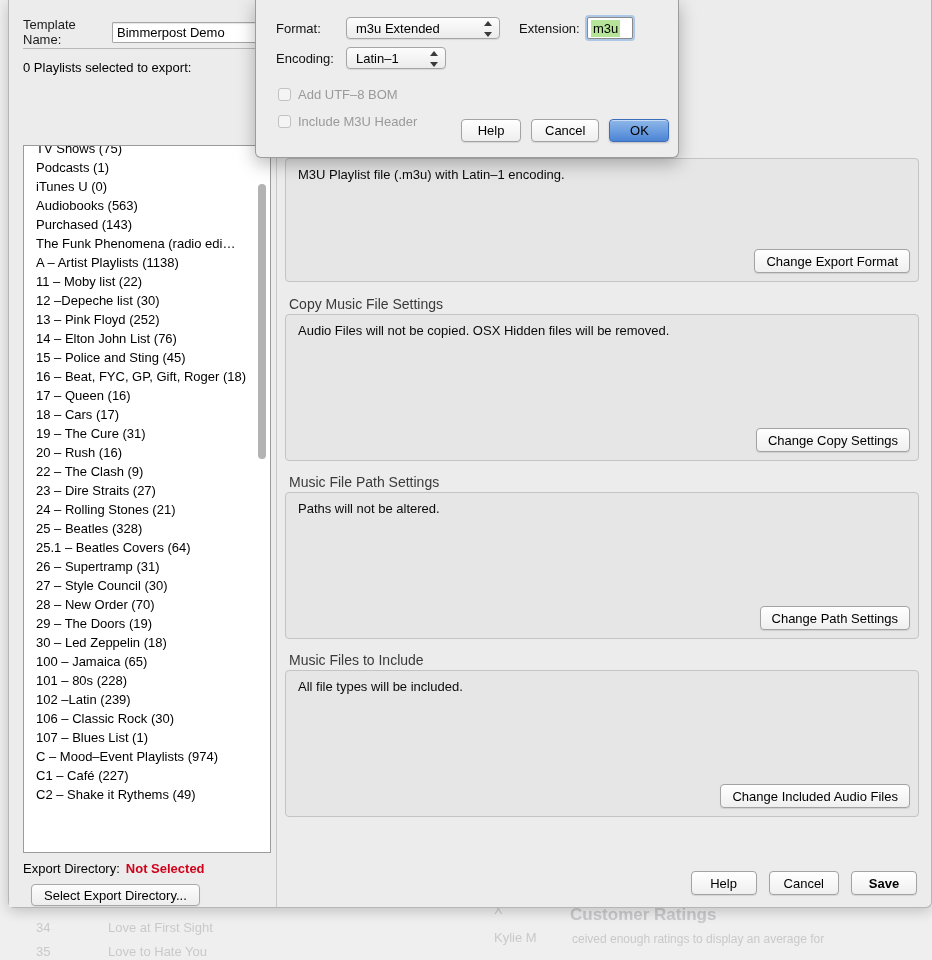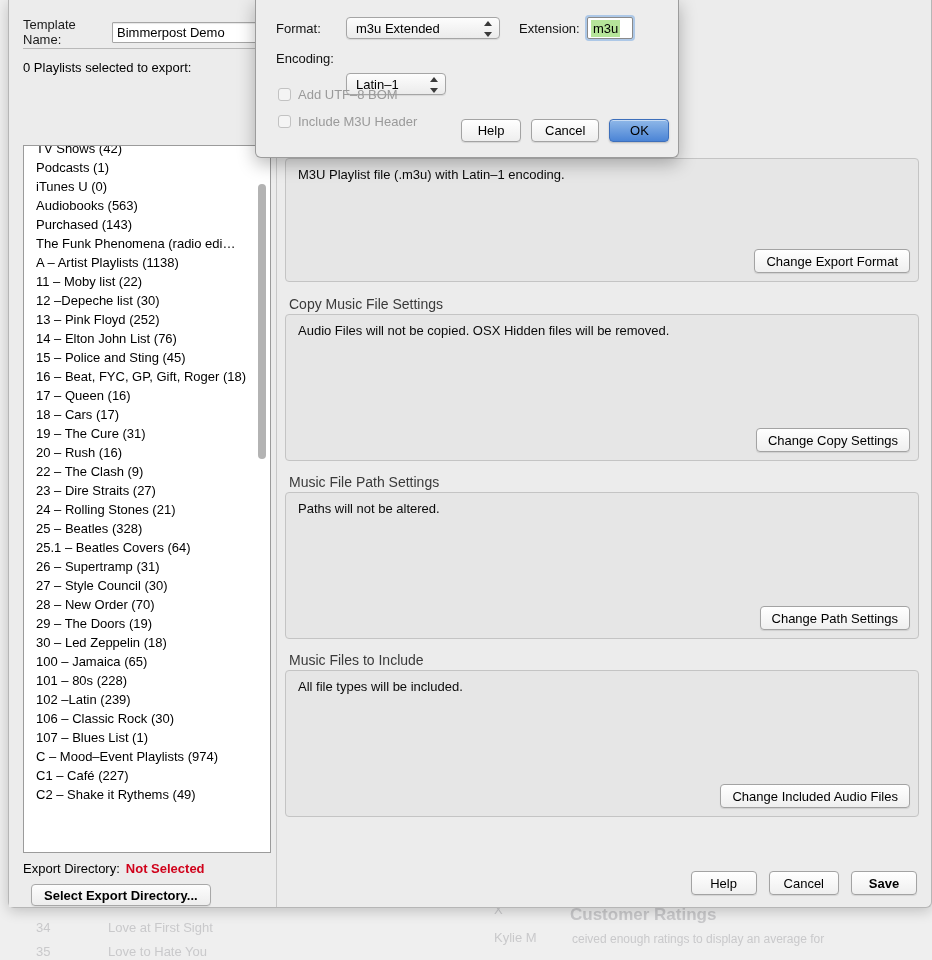--- a/index.html
+++ b/index.html
@@ -137,21 +137,20 @@
     position: absolute; left: 22px; top: 884px;
     height: 22px; padding: 0 12px;
     background: linear-gradient(#fdfdfd, #ededed);
     border: 1px solid #a8a8a8;
     border-radius: 4px;
     font-family: "Liberation Sans", sans-serif;
     font-size: 13px;
     color: #000;
     box-shadow: 0 1px 1px rgba(0,0,0,0.08);
     cursor: default;
-    font-weight: bold;
   }
 
   
   .group {
     position: absolute;
     left: 276px; width: 634px;
   }
   .group-title {
     font-size: 14px; color: #3a3a3a;
     margin-bottom: 2px;
@@ -391,21 +390,21 @@
       <span class="label">Template Name:</span>
       <input id="tpl-input" type="text" value="Bimmerpost Demo" style="">
     </div>
 
     <div id="left-divider"></div>
 
     <div id="sel-count">0 Playlists selected to export:</div>
 
     <div id="pl-listbox">
       <div id="pl-scroll">
-        <div class="pl-item">TV Shows (42)</div>
+        <div class="pl-item">TV Shows (75)</div>
         <div class="pl-item">Podcasts (1)</div>
         <div class="pl-item">iTunes U (0)</div>
         <div class="pl-item">Audiobooks (563)</div>
         <div class="pl-item">Purchased (143)</div>
         <div class="pl-item">The Funk Phenomena (radio edi…</div>
         <div class="pl-item">A – Artist Playlists (1138)</div>
         <div class="pl-item">11 – Moby list (22)</div>
         <div class="pl-item">12 –Depeche list (30)</div>
         <div class="pl-item">13 – Pink Floyd (252)</div>
         <div class="pl-item">14 – Elton John List (76)</div>
@@ -494,21 +493,21 @@
         <span class="dn"></span>
     </span>
   </div>
 
   <div class="sheet-label" style="left:263px; top:22px;">Extension:</div>
   <div id="ext-field" style="left:331px;">
     <span id="ext-value">m3u</span>
   </div>
 
   <div class="sheet-label" style="left:20px; top:52px;">Encoding:</div>
-  <div class="popup" style="left:90px; top:48px; width:100px;margin-top:26px;">
+  <div class="popup" style="left:90px; top:48px; width:100px;">
     <span>Latin–1</span>
     <span class="arrows">
       <span class="up"></span>
         <span class="dn"></span>
     </span>
   </div>
 
   <div class="chk-row" style="left:22px; top:88px;">
     <span class="chk"></span>
     <span>Add UTF–8 BOM</span>

